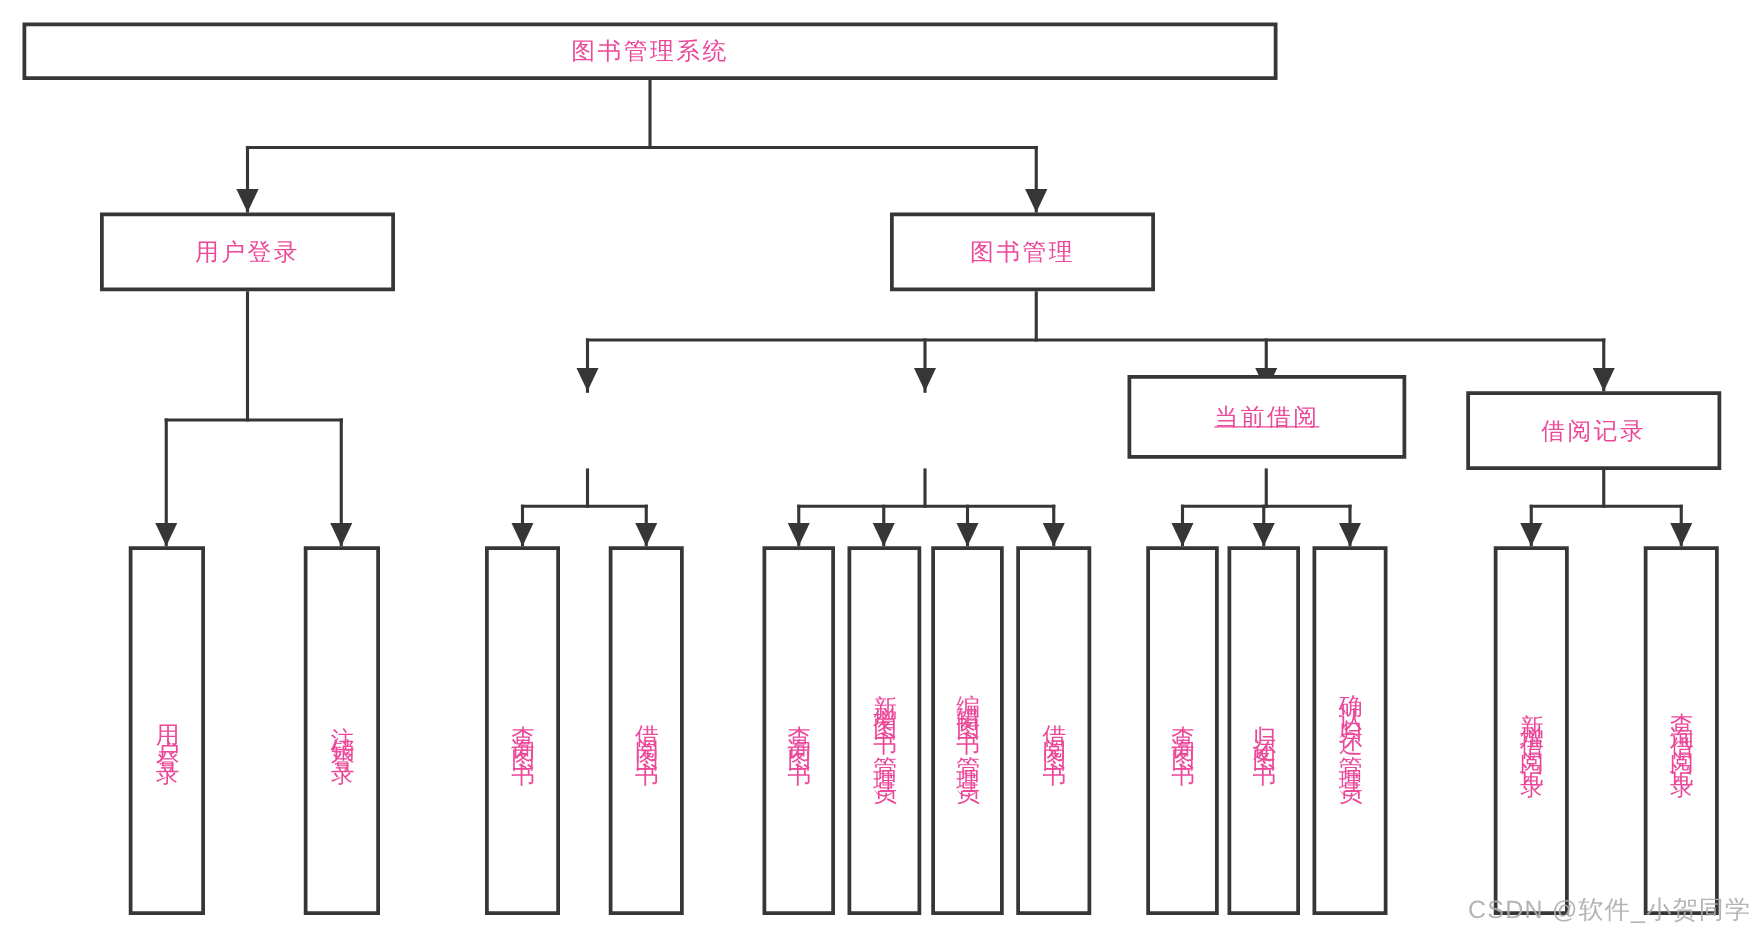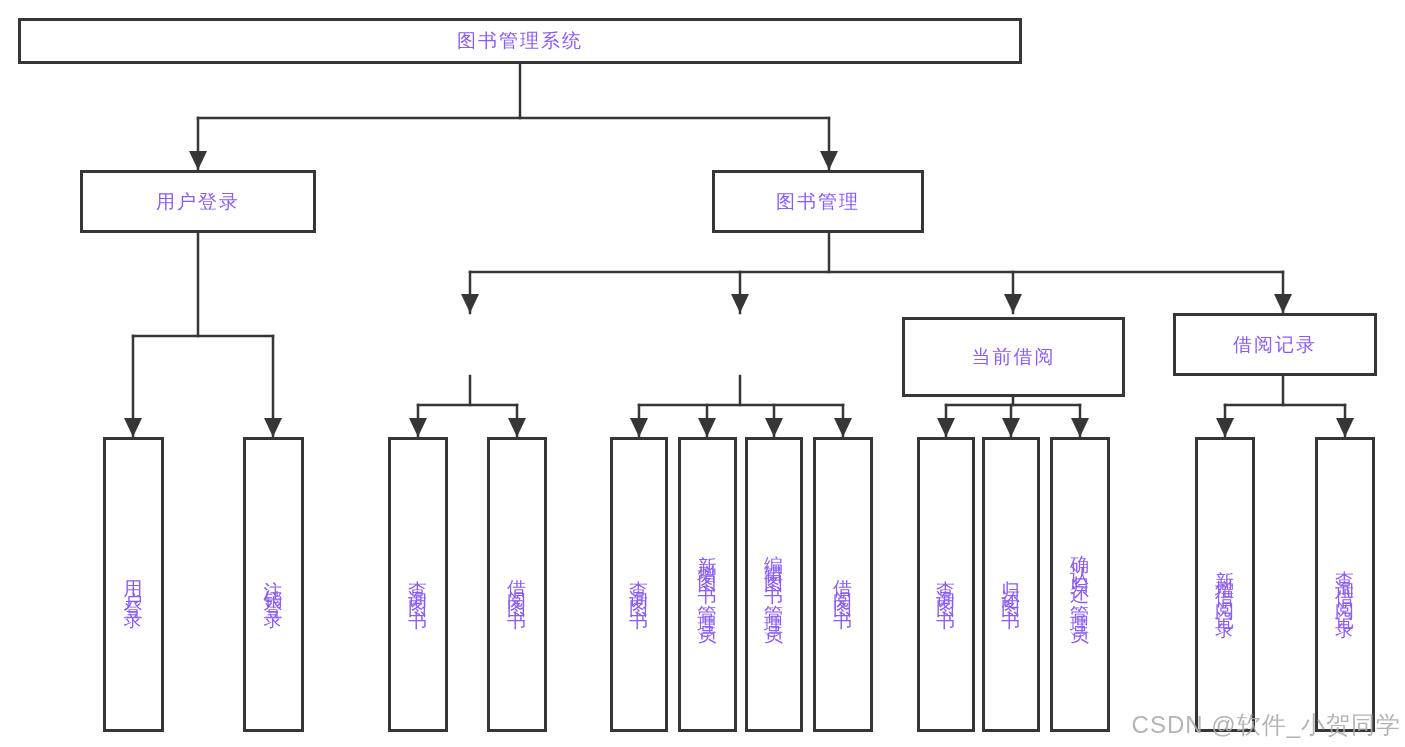--- a/index.html
+++ b/index.html
@@ -19,42 +19,42 @@
     position: absolute;
     left: 0; top: 0;
     width: 1405px;
     height: 747px;
   }
   .box {
     position: absolute;
     box-sizing: border-box;
     border: 3px solid #363636;
     background: #ffffff;
-    color: #8b5cf6;
+    color: #ec4899;
     display: flex;
     align-items: center;
     justify-content: center;
   }
   .hbox {
     font-size: 19px;
     letter-spacing: 2px;
     white-space: nowrap;
   }
   .leaf {
     writing-mode: vertical-rl;
     text-orientation: mixed;
     font-size: 19px;
     letter-spacing: 10px;
     line-height: 1;
   }
   .watermark {
     position: absolute;
     right: 4px;
     bottom: 6px;
-    font-size: 24px;
+    font-size: 20px;
     letter-spacing: 1px;
     color: rgba(172,172,172,0.9);
     white-space: nowrap;
     z-index: 5;
     pointer-events: none;
   }
 </style>
 </head>
 <body>
 
@@ -122,21 +122,21 @@
         <line x1="1345" y1="405" x2="1345" y2="437" marker-end="url(#arrow)"></line>
       </g>
     </g>
   </svg>
 
   <div class="box hbox" style="left:18px; top:18px; width:1004px; height:46px;">图书管理系统</div>
 
   <div class="box hbox" style="left:80px; top:170px; width:236px; height:63px;">用户登录</div>
   <div class="box hbox" style="left:712px; top:170px; width:212px; height:63px;">图书管理</div>
 
-  <div class="box hbox" style="left:902px; top:317px; width:223px; height:80px;">当前借阅</div>
+  <div class="box hbox" style="left:902px; top:300px; width:223px; height:67px;text-decoration:underline;">当前借阅</div>
   <div class="box hbox" style="left:1173px; top:313px; width:204px; height:63px;">借阅记录</div>
 
   <div class="box leaf" style="left:103px; top:437px; width:61px; height:295px;">用户登录</div>
   <div class="box leaf" style="left:243px; top:437px; width:61px; height:295px;">注销登录</div>
 
   <div class="box leaf" style="left:388px; top:437px; width:60px; height:295px;">查询图书</div>
   <div class="box leaf" style="left:487px; top:437px; width:60px; height:295px;">借阅图书</div>
 
   <div class="box leaf" style="left:610px; top:437px; width:58px; height:295px;">查询图书</div>
   <div class="box leaf" style="left:678px; top:437px; width:59px; height:295px;">新增图书（管理员）</div>

